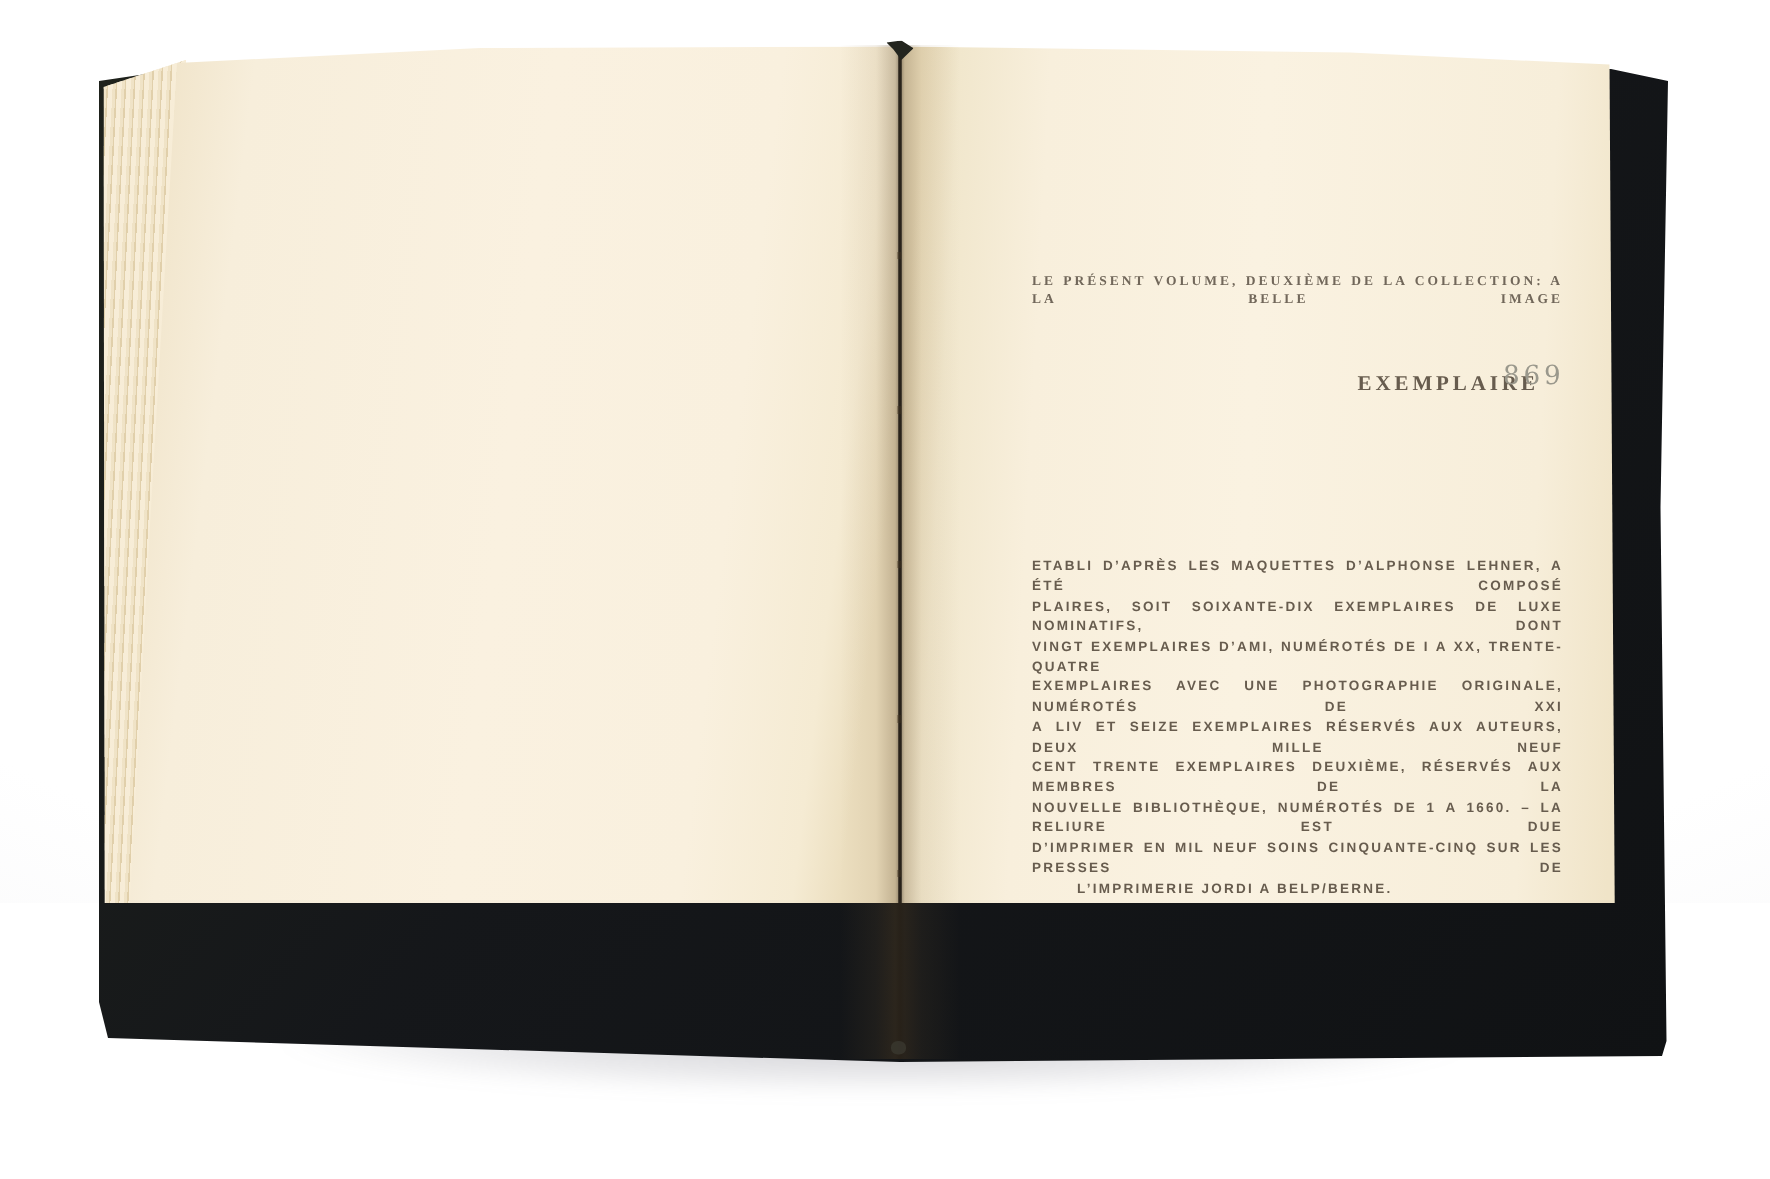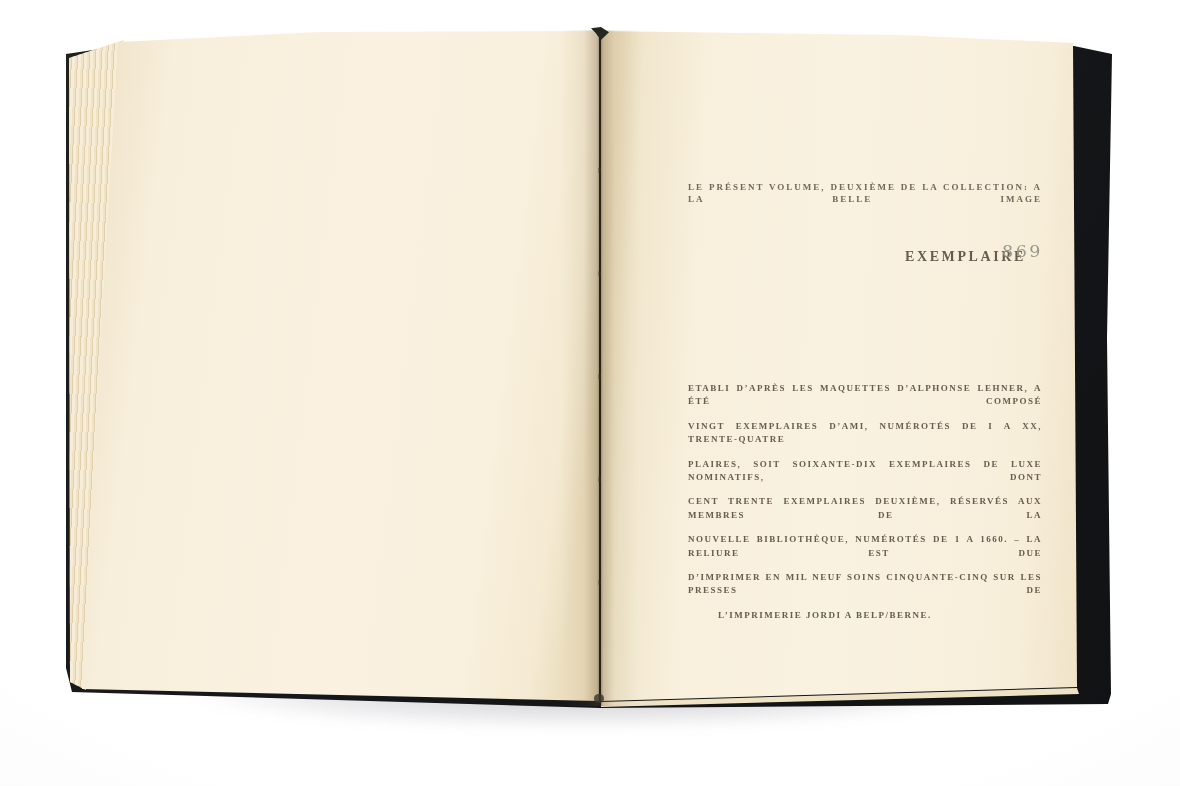--- a/index.html
+++ b/index.html
@@ -1,18 +1,18 @@
 <!DOCTYPE html>
 <html style="--ink: #675c4e; --ink-light: #71675a; --stamp: #9a988c; --page-cream: #f8efdc; --page-cream-deep: #eadcba; --cover-black: #15171a; --backdrop: #f3f3f5;"><head>
 <meta charset="utf-8">
 <style>
   html,body{margin:0;padding:0;}
   body{width:1180px;height:786px;overflow:hidden;
        font-family:"Liberation Serif",serif;}
-  .scene{position:relative;width:1180px;height:786px;
+  .scene{position:relative;width:1180px;height:602px;
     background:radial-gradient(130% 120% at 50% 42%, #ffffff 52%, #f3f3f5 92%, #ededf0 100%);}
 
   
   .book-shadow{position:absolute;left:70px;top:636px;width:1030px;height:110px;
     background:radial-gradient(50% 42% at 50% 52%, rgba(95,95,110,.30), rgba(95,95,110,.12) 55%, rgba(95,95,110,0) 78%);
     filter:blur(6px);}
 
   
   .cover{position:absolute;left:60px;top:28px;width:1056px;height:684px;
     background:linear-gradient(130deg,#1f221c 0%,#15171a 45%,#101214 100%);
@@ -63,23 +63,23 @@
     font-family:"Liberation Serif",serif;font-weight:700;font-size:9px;line-height:12px;
     letter-spacing:2px;color:var(--ink-light,#71675a);
     text-align:justify;text-align-last:justify;}
   .exemplaire-label{position:absolute;left:905px;top:249px;
     font-family:"Liberation Serif",serif;font-weight:700;font-size:14px;
     letter-spacing:2.6px;color:var(--ink,#675c4e);}
   .exemplaire-number{position:absolute;left:1002px;top:241px;
     font-family:"DejaVu Serif",serif;font-weight:400;font-size:17.5px;
     letter-spacing:2.5px;color:var(--stamp,#9a988c);}
   .colophon{position:absolute;left:688px;top:371px;width:354px;}
-  .col-line{font-family:Liberation Serif, serif;font-weight:700;font-size:9px;
+  .col-line{font-family:Liberation Sans, sans-serif;font-weight:700;font-size:9px;
     line-height:13.4px;letter-spacing:1.5px;color:var(--ink,#675c4e);
-    text-align:justify;text-align-last:justify;margin-top:11px;}
+    text-align:justify;text-align-last:justify;}
   .col-line:last-child{text-align-last:left;padding-left:30px;}
 </style>
 </head>
 <body>
 
 <div class="scene">
   <div class="book-shadow"></div>
 
   <div>
     <div class="cover"></div>
@@ -92,21 +92,23 @@
     <div class="notch-top"></div>
     <div class="notch-bottom"></div>
 
     <div class="header-line">LE PRÉSENT VOLUME, DEUXIÈME DE LA COLLECTION: A LA BELLE IMAGE</div>
 
     <div class="exemplaire-label">EXEMPLAIRE</div>
     <div class="exemplaire-number">869</div>
 
     <div class="colophon">
         <div class="col-line">ETABLI D’APRÈS LES MAQUETTES D’ALPHONSE LEHNER, A ÉTÉ COMPOSÉ</div>
+        <div class="col-line">PLAIRES, SOIT SOIXANTE-DIX EXEMPLAIRES DE LUXE NOMINATIFS, DONT</div>
         <div class="col-line">VINGT EXEMPLAIRES D’AMI, NUMÉROTÉS DE I A XX, TRENTE-QUATRE</div>
-        <div class="col-line">PLAIRES, SOIT SOIXANTE-DIX EXEMPLAIRES DE LUXE NOMINATIFS, DONT</div>
+        <div class="col-line">EXEMPLAIRES AVEC UNE PHOTOGRAPHIE ORIGINALE, NUMÉROTÉS DE XXI</div>
+        <div class="col-line">A LIV ET SEIZE EXEMPLAIRES RÉSERVÉS AUX AUTEURS, DEUX MILLE NEUF</div>
         <div class="col-line">CENT TRENTE EXEMPLAIRES DEUXIÈME, RÉSERVÉS AUX MEMBRES DE LA</div>
         <div class="col-line">NOUVELLE BIBLIOTHÈQUE, NUMÉROTÉS DE 1 A 1660. – LA RELIURE EST DUE</div>
         <div class="col-line">D’IMPRIMER EN MIL NEUF SOINS CINQUANTE-CINQ SUR LES PRESSES DE</div>
         <div class="col-line">L’IMPRIMERIE JORDI A BELP/BERNE.</div>
       </div>
   </div>
 </div>
 
 </body></html>

